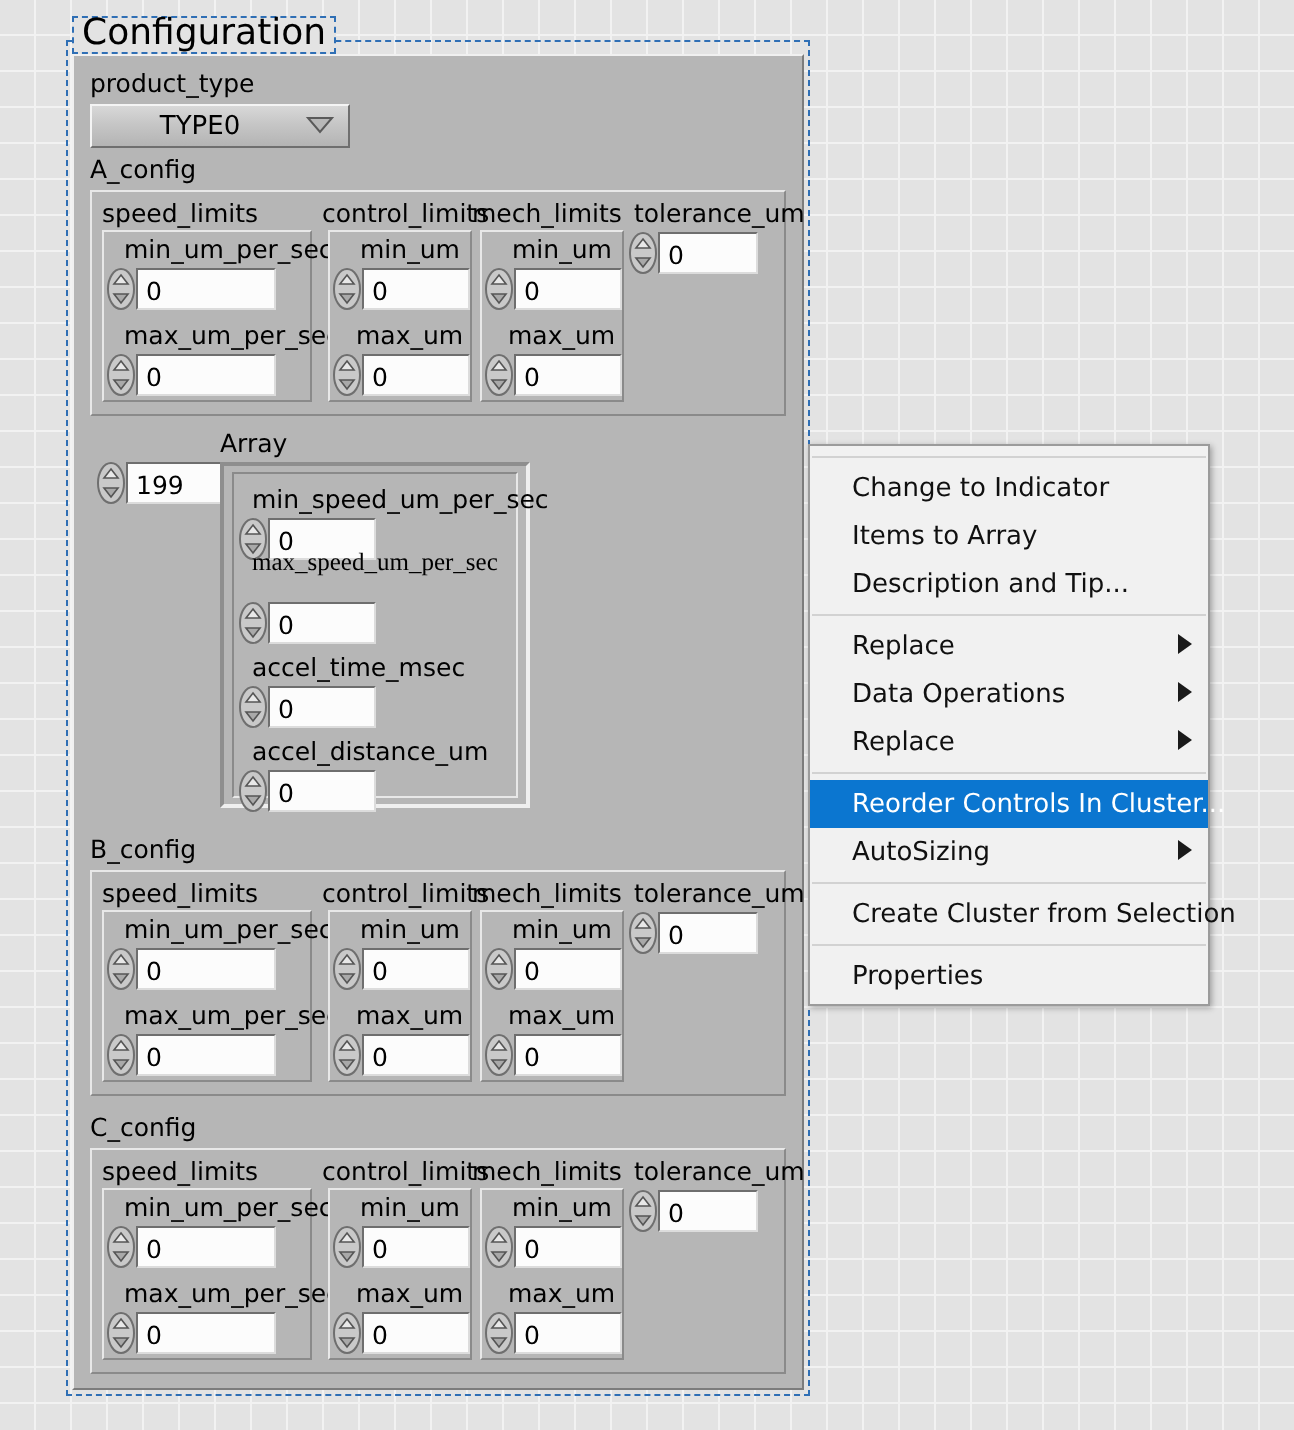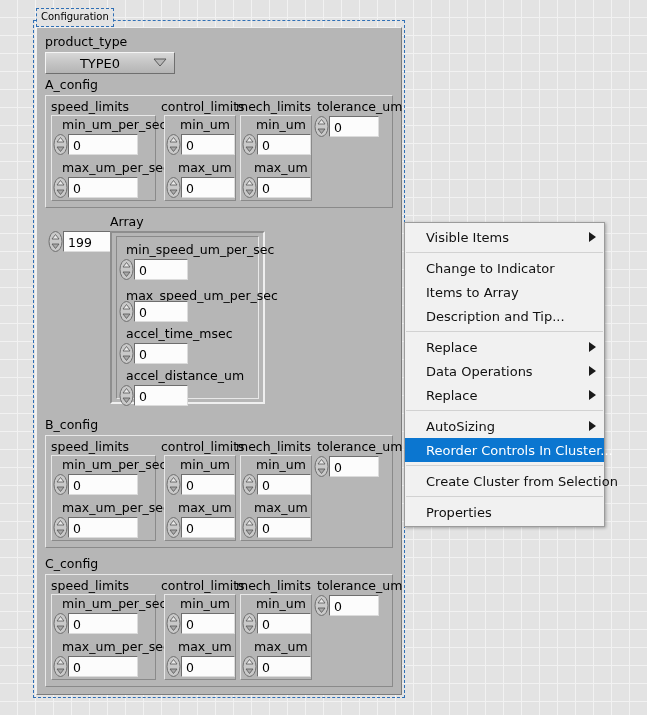--- a/index.html
+++ b/index.html
@@ -51,21 +51,21 @@
     position: absolute;
     border: 1px dashed #2f6fb5;
     background: transparent;
     pointer-events: none;
   }
   .title-tag {
     position: absolute;
     border: 1px dashed #2f6fb5;
     background: #e3e3e3;
     padding: 1px 4px 2px 4px;
-    font-size: 10px;
+    font-size: 18px;
     line-height: 14px;
     white-space: nowrap;
   }
 
   
   .numctl { position: absolute; display: flex; align-items: stretch; }
   .spin {
     width: 15px; height: 21px;
     position: relative; flex: 0 0 15px;
   }
@@ -279,21 +279,21 @@
   <span class="spin">
     <svg width="15" height="21" viewBox="0 0 15 21">
       <ellipse cx="7.5" cy="10.5" rx="6.5" ry="10" fill="#c9c9c9" stroke="#6f6f6f" stroke-width="1"></ellipse>
       <polygon points="7.5,3.5 11,8 4,8" fill="#e8e8e8" stroke="#555" stroke-width="0.8"></polygon>
       <polygon points="7.5,17.5 11,13 4,13" fill="#a9a9a9" stroke="#555" stroke-width="0.8"></polygon>
     </svg>
   </span>
   <span class="numfield" style="width:54px;">0</span>
 </div>
 
-<div class="lbl" style="left:126px; top:289px;">max_speed_um_per_sec</div>
+<div class="lbl" style="left:126px; top:274px;font-family:Liberation Serif, serif;">max_speed_um_per_sec</div>
 <div class="numctl" style="left:119px; top:301px;">
   <span class="spin">
     <svg width="15" height="21" viewBox="0 0 15 21">
       <ellipse cx="7.5" cy="10.5" rx="6.5" ry="10" fill="#c9c9c9" stroke="#6f6f6f" stroke-width="1"></ellipse>
       <polygon points="7.5,3.5 11,8 4,8" fill="#e8e8e8" stroke="#555" stroke-width="0.8"></polygon>
       <polygon points="7.5,17.5 11,13 4,13" fill="#a9a9a9" stroke="#555" stroke-width="0.8"></polygon>
     </svg>
   </span>
   <span class="numfield" style="width:54px;">0</span>
 </div>
@@ -498,26 +498,20 @@
     <svg width="15" height="21" viewBox="0 0 15 21">
       <ellipse cx="7.5" cy="10.5" rx="6.5" ry="10" fill="#c9c9c9" stroke="#6f6f6f" stroke-width="1"></ellipse>
       <polygon points="7.5,3.5 11,8 4,8" fill="#e8e8e8" stroke="#555" stroke-width="0.8"></polygon>
       <polygon points="7.5,17.5 11,13 4,13" fill="#a9a9a9" stroke="#555" stroke-width="0.8"></polygon>
     </svg>
   </span>
   <span class="numfield" style="width:50px;">0</span>
 </div>
 
 <div class="ctxmenu" id="ctxmenu" style="left:404px; top:222px; width:201px;">
-    <div class="mi">
-      <span class="mlabel">Visible Items</span>
-      <span class="marrow"><svg width="7" height="10" viewBox="0 0 7 10">
-          <polygon points="0,0 7,5 0,10" fill="#1a1a1a"></polygon>
-        </svg></span>
-    </div>
     <div class="msep"></div>
     <div class="mi">
       <span class="mlabel">Change to Indicator</span>
     </div>
     <div class="mi">
       <span class="mlabel">Items to Array</span>
     </div>
     <div class="mi">
       <span class="mlabel">Description and Tip...</span>
     </div>
@@ -534,29 +528,29 @@
           <polygon points="0,0 7,5 0,10" fill="#1a1a1a"></polygon>
         </svg></span>
     </div>
     <div class="mi">
       <span class="mlabel">Replace</span>
       <span class="marrow"><svg width="7" height="10" viewBox="0 0 7 10">
           <polygon points="0,0 7,5 0,10" fill="#1a1a1a"></polygon>
         </svg></span>
     </div>
     <div class="msep"></div>
+    <div class="mi sel">
+      <span class="mlabel">Reorder Controls In Cluster...</span>
+    </div>
     <div class="mi">
       <span class="mlabel">AutoSizing</span>
       <span class="marrow"><svg width="7" height="10" viewBox="0 0 7 10">
           <polygon points="0,0 7,5 0,10" fill="#1a1a1a"></polygon>
         </svg></span>
     </div>
-    <div class="mi sel">
-      <span class="mlabel">Reorder Controls In Cluster...</span>
-    </div>
     <div class="msep"></div>
     <div class="mi">
       <span class="mlabel">Create Cluster from Selection</span>
     </div>
     <div class="msep"></div>
     <div class="mi">
       <span class="mlabel">Properties</span>
     </div>
   </div>
 

